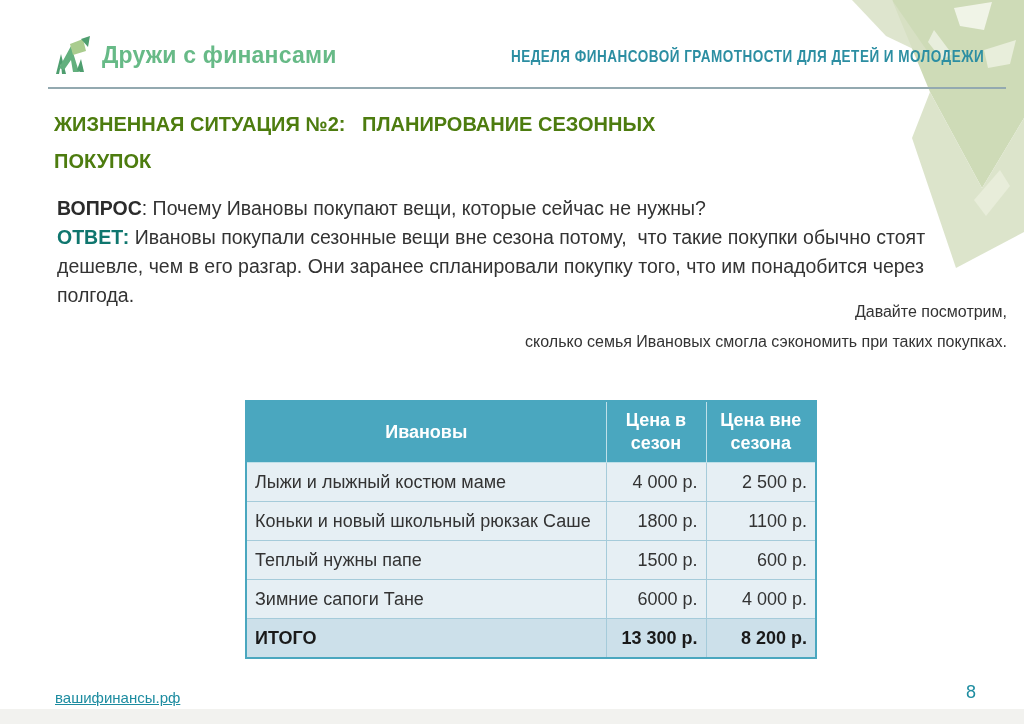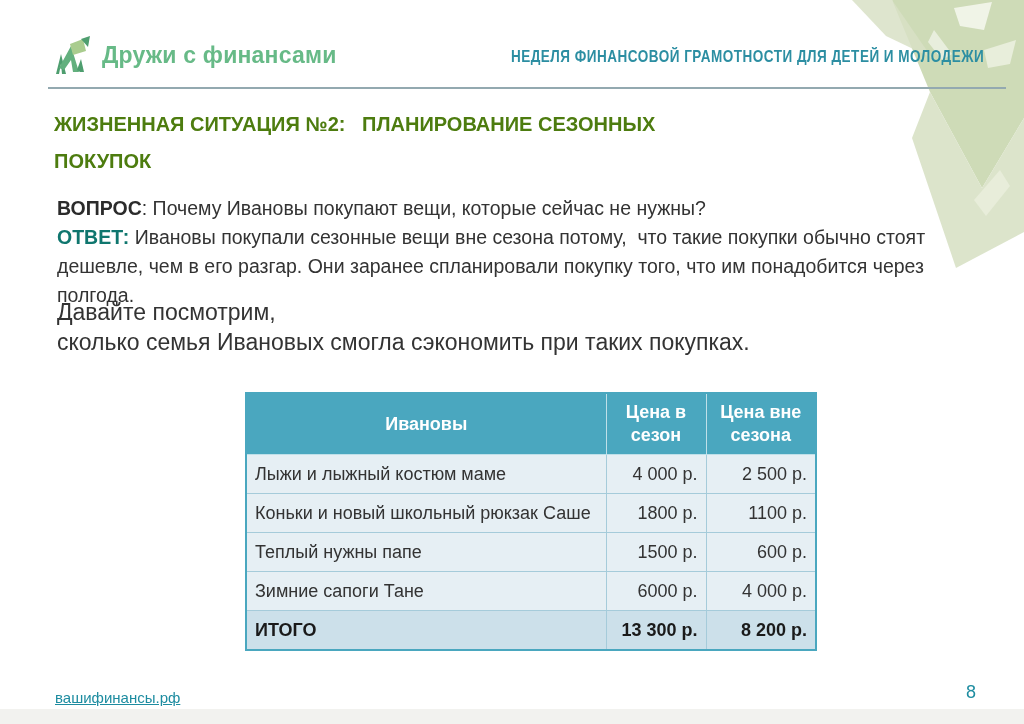--- a/index.html
+++ b/index.html
@@ -26,25 +26,25 @@
 
   
   .title{position:absolute;left:54px;top:106px;z-index:2;color:#4d7c0f;font-weight:bold;font-size:20px;line-height:37px;}
   .title div{white-space:pre;}
 
   
   .qa{position:absolute;left:57px;top:194px;width:940px;z-index:2;font-size:19.5px;line-height:29px;}
   .q-label{font-weight:bold;color:#2b2b2b;}
   .a-label{font-weight:bold;color:#0f766e;}
   .answer-text{white-space:pre-wrap;}
-  .lead-in{position:absolute;left:57px;top:297px;width:950px;z-index:2;font-size:23px;line-height:30px;text-align:left;}
+  .lead-in{position:absolute;left:57px;top:297px;width:950px;z-index:2;font-size:16px;line-height:30px;text-align:right;}
 
   
   .season-table{
-    position:absolute;left:245px;top:392px;z-index:2;
+    position:absolute;left:245px;top:400px;z-index:2;
     border-collapse:collapse;table-layout:fixed;width:570px;
     font-size:18px;
     border:2px solid #4AA7BF;
   }
   .season-table col.c1{width:360px;}
   .season-table col.c2{width:100px;}
   .season-table col.c3{width:110px;}
   .season-table th{
     background:#4AA7BF;color:#ffffff;font-weight:bold;
     border:1px solid #BFE0E9;text-align:center;

